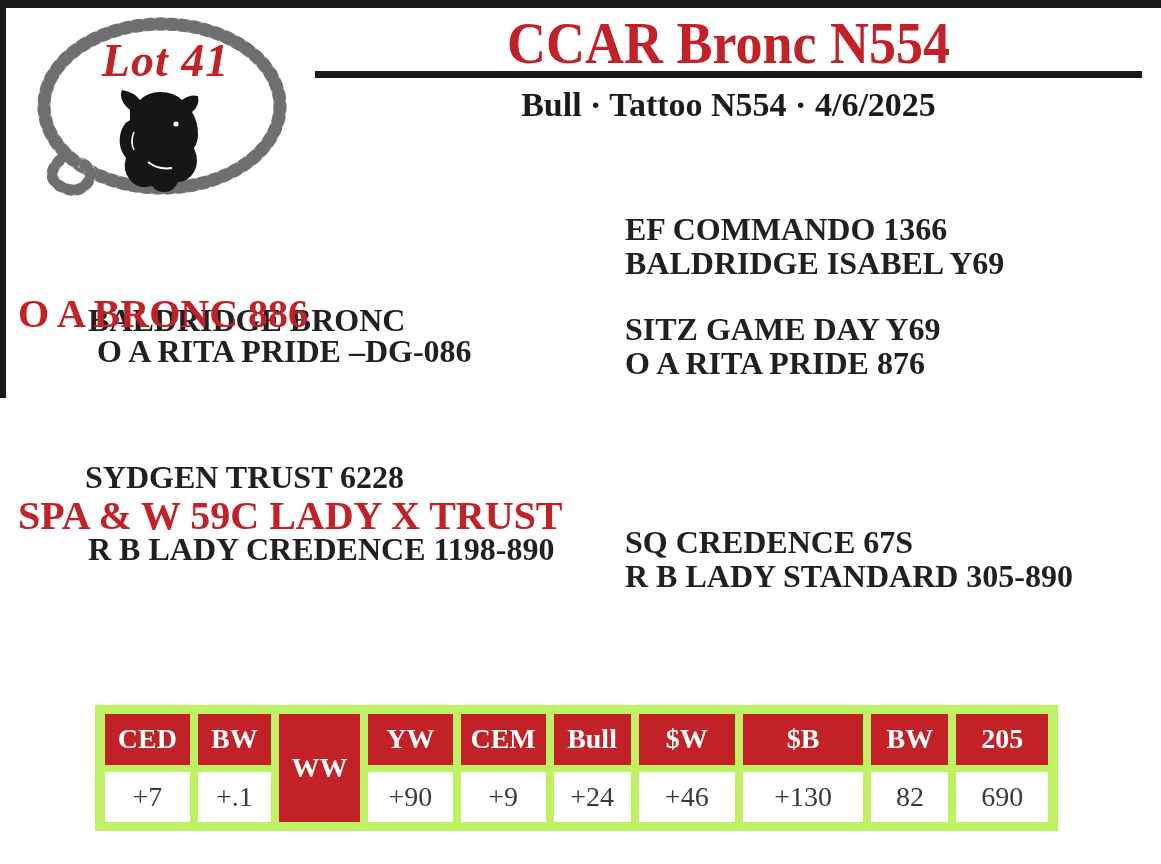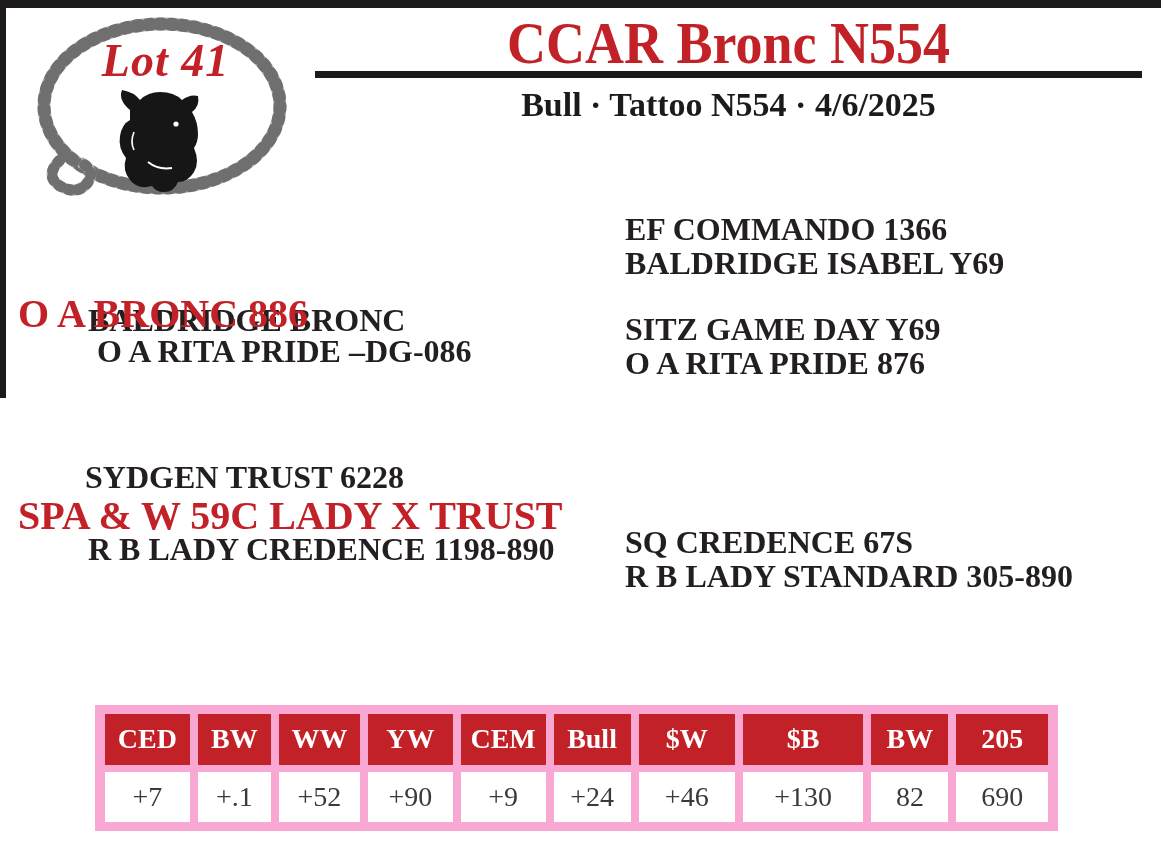--- a/index.html
+++ b/index.html
@@ -41,21 +41,21 @@
 
   
   .ped{position:absolute;white-space:nowrap;font-weight:bold;color:#231f20;}
   .ped-black{font-size:32px;line-height:36px;}
   .ped-red{font-size:40px;line-height:44px;color:#c22127;}
   .ped-pair div{font-size:32px;line-height:34px;font-weight:bold;color:#231f20;}
 
   
   .epd-table{
     position:absolute;left:95px;top:705px;width:963px;height:126px;
-    background:#f9a8d4;
+    background:#bef264;
     display:flex;
     box-sizing:border-box;
     padding:9px 10px;
     gap:8px;
   }
   .epd-col{display:flex;flex-direction:column;gap:7px;min-width:0;}
   .epd-head{
     flex:1 1 0;background:#c22127;color:#ffffff;
     font-weight:bold;font-size:28px;
     display:flex;align-items:center;justify-content:center;
@@ -117,21 +117,20 @@
       <div class="epd-col" style="flex-grow: 88; flex-basis: 0px;">
         <div class="epd-head">CED</div>
         <div class="epd-val">+7</div>
       </div>
       <div class="epd-col" style="flex-grow: 76; flex-basis: 0px;">
         <div class="epd-head">BW</div>
         <div class="epd-val">+.1</div>
       </div>
       <div class="epd-col" style="flex-grow: 84; flex-basis: 0px;">
         <div class="epd-head">WW</div>
-        <div class="epd-val">+52</div>
       </div>
       <div class="epd-col" style="flex-grow: 88; flex-basis: 0px;">
         <div class="epd-head">YW</div>
         <div class="epd-val">+90</div>
       </div>
       <div class="epd-col" style="flex-grow: 88; flex-basis: 0px;">
         <div class="epd-head">CEM</div>
         <div class="epd-val">+9</div>
       </div>
       <div class="epd-col" style="flex-grow: 80; flex-basis: 0px;">

